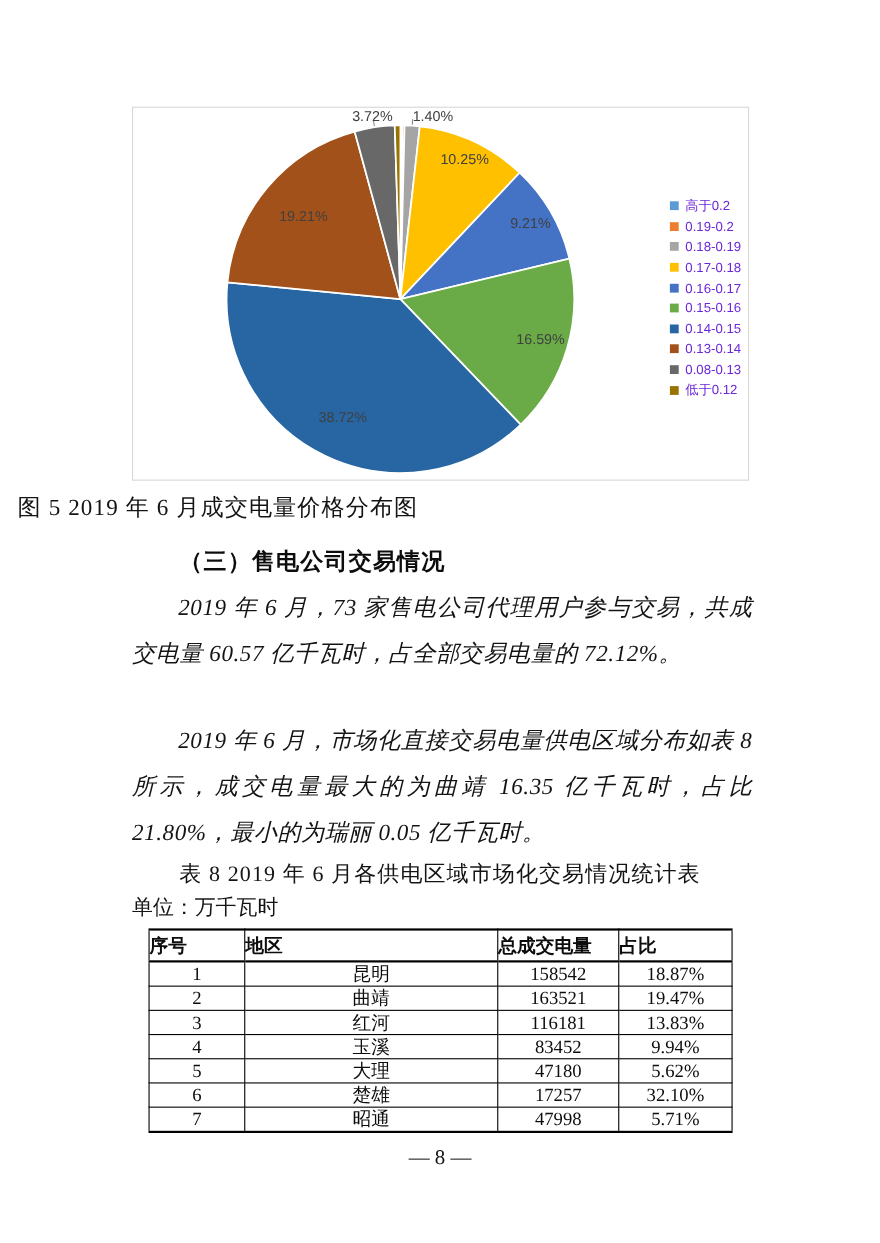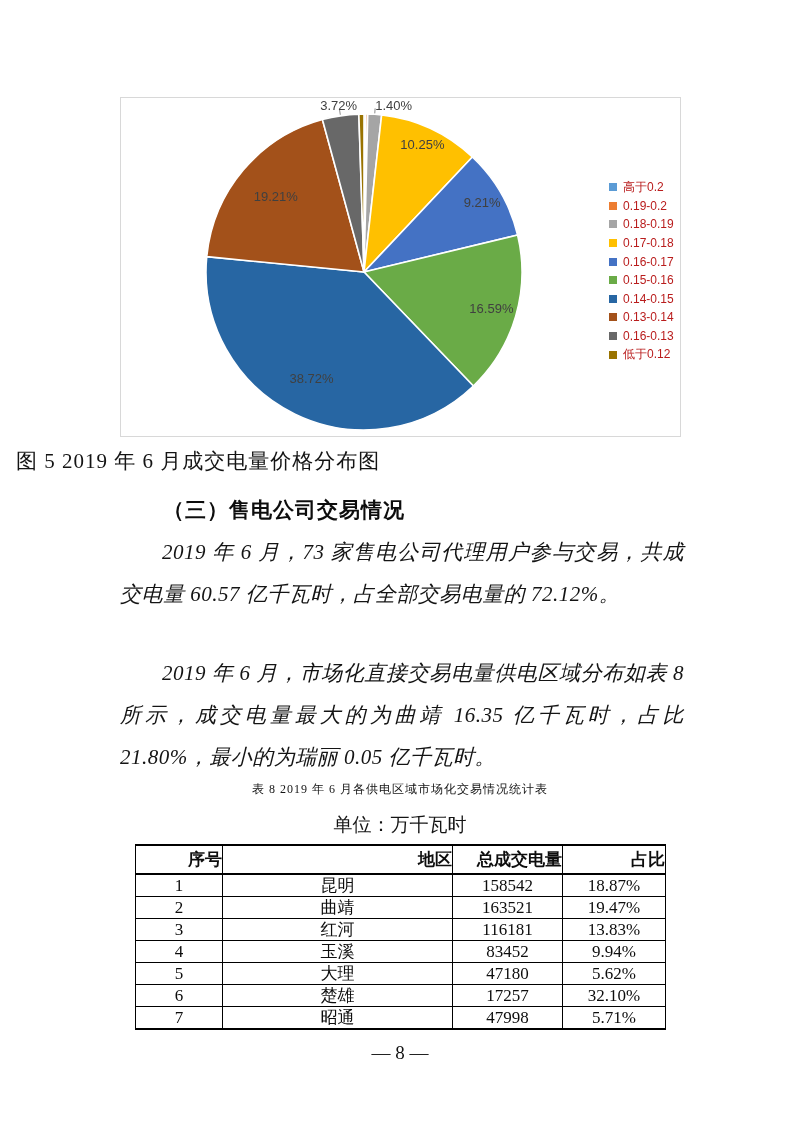--- a/index.html
+++ b/index.html
@@ -8,21 +8,21 @@
     font-family:"Liberation Serif","DejaVu Serif",serif; color:#141414; overflow:hidden;
   }
   
   .chart-box{
     position:absolute; left:120px; top:97px; width:561px; height:340px;
     border:1px solid #d8d8d8; background:#ffffff; box-sizing:border-box;
   }
   .chart-box svg{position:absolute; left:0; top:0;}
   .legend{
     position:absolute; left:488px; top:80px; margin:0; padding:0; list-style:none;
-    font-family:"Liberation Sans","DejaVu Sans",sans-serif; font-size:12px; color:#b91c1c;
+    font-family:"Liberation Sans","DejaVu Sans",sans-serif; font-size:12px; color:#6d28d9;
   }
   .legend li{display:flex; align-items:center; height:18.6px; white-space:nowrap;}
   .legend .sw{width:8px; height:8px; margin-right:6px; flex:0 0 8px;}
   .pie-label{
     font-family:"Liberation Sans","DejaVu Sans",sans-serif; font-size:13px; fill:#404040;
   }
   
   .fig-caption{
     position:absolute; left:0; top:447px; width:800px; text-align:left;
     font-size:21px; letter-spacing:1px;margin-left:16px;
@@ -35,37 +35,37 @@
   .h3{top:496px;}
   .h4{top:616px;}
   .body-para{
     position:absolute; left:120px; width:564px; font-size:21px; line-height:42px;
     text-align:justify; text-indent:2em; letter-spacing:0.5px;font-style:italic;
   }
   .p3{top:531px;}
   .p4{top:652px;}
   .tbl-caption{
     position:absolute; left:0; top:781px; width:800px; text-align:center;
-    font-size:12px; letter-spacing:1px;
+    font-size:20px; letter-spacing:1px;
   }
   .unit-line{
-    position:absolute; left:120px; top:812px; width:560px; text-align:center; font-size:19px;
+    position:absolute; left:120px; top:812px; width:560px; text-align:left; font-size:19px;
   }
   
   table.data{
     position:absolute; left:135px; top:844px; width:530px;
     border-collapse:collapse; table-layout:fixed;
     font-size:17px; color:#0d0d0d;
     border-top:2.5px solid #000; border-bottom:2px solid #000;
   }
   table.data col.c0{width:87px;} table.data col.c1{width:230px;}
   table.data col.c2{width:110px;} table.data col.c3{width:103px;}
   table.data th{
     border:1px solid #000; border-top:none; border-bottom:2.5px solid #000;
-    font-weight:700; height:27px; text-align:right; padding:0;
+    font-weight:700; height:27px; text-align:left; padding:0;
   }
   table.data td{
     border:1px solid #000; height:21px; text-align:center; padding:0; line-height:21px;
   }
   .page-num{
     position:absolute; left:0; top:1042px; width:800px; text-align:center; font-size:19px;
   }
 </style>
 </head>
 <body>
@@ -122,21 +122,21 @@
         <li>
           <span class="sw" style="background: rgb(39, 102, 163);"></span>
           <span>0.14-0.15</span>
         </li>
         <li>
           <span class="sw" style="background: rgb(163, 81, 26);"></span>
           <span>0.13-0.14</span>
         </li>
         <li>
           <span class="sw" style="background: rgb(104, 104, 104);"></span>
-          <span>0.16-0.13</span>
+          <span>0.08-0.13</span>
         </li>
         <li>
           <span class="sw" style="background: rgb(153, 115, 0);"></span>
           <span>低于0.12</span>
         </li>
       </ul>
   </div>
 
   <div class="fig-caption">图 5  2019 年 6 月成交电量价格分布图</div>
 

